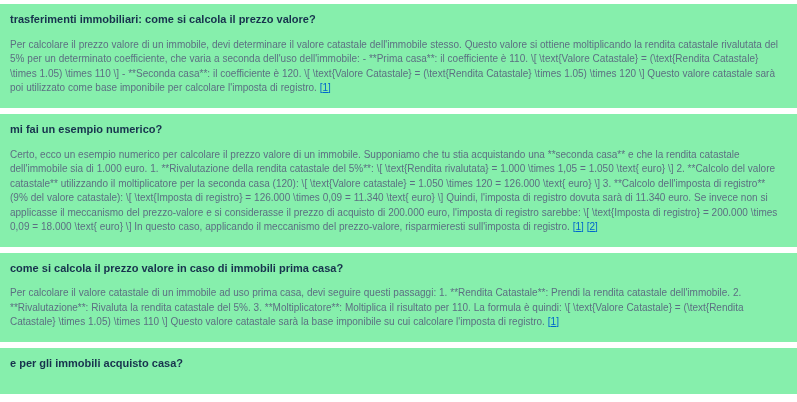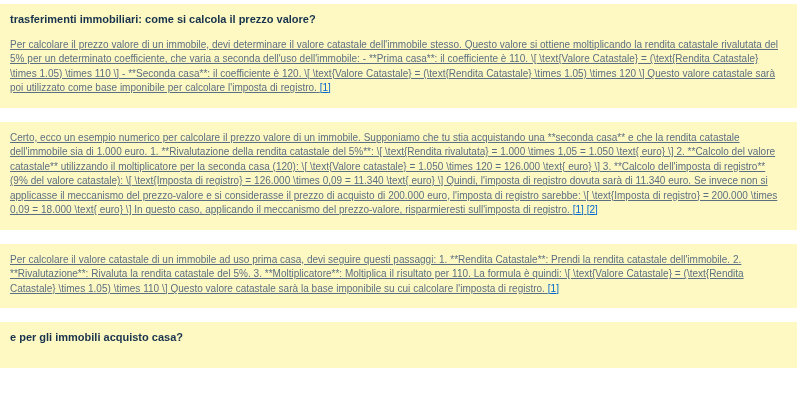--- a/index.html
+++ b/index.html
@@ -6,56 +6,57 @@
   html, body { margin: 0; padding: 0; }
   body {
     width: 797px;
     height: 402px;
     background: #ffffff;
     padding-top: 4px;
     font-family: "Liberation Sans", sans-serif;
     overflow: hidden;
   }
   .faq-card {
-    background: #fef9c3;
+    background: #86efac;
     padding: 9px 12px 12px 10px;
-    margin-bottom: 14px;
+    margin-bottom: 6px;
   }
   .faq-question {
     font-size: 11px;
     font-weight: 700;
     line-height: 1.25;
     color: #17324d;
     margin: 0 0 11px 0;
   }
   .faq-answer {
     font-size: 10px;
     line-height: 14.5px;
     color: #5c6f82;
     margin: 0;
     word-spacing: 0.1px;
-    text-decoration: underline;
   }
   .cite {
     color: #0066cc;
     text-decoration: none;
     white-space: nowrap;
   }
   .cite .u { text-decoration: underline; }
 </style>
 </head>
 <body>
 
 <main>
     <section class="faq-card">
       <h2 class="faq-question">trasferimenti immobiliari: come si calcola il prezzo valore?</h2>
       <p class="faq-answer"><span>Per calcolare il prezzo valore di un immobile, devi determinare il valore catastale dell'immobile stesso. Questo valore si ottiene moltiplicando la rendita catastale rivalutata del 5% per un determinato coefficiente, che varia a seconda dell'uso dell'immobile: - **Prima casa**: il coefficiente è 110. \[ \text{Valore Catastale} = (\text{Rendita Catastale} \times 1.05) \times 110 \] - **Seconda casa**: il coefficiente è 120. \[ \text{Valore Catastale} = (\text{Rendita Catastale} \times 1.05) \times 120 \] Questo valore catastale sarà poi utilizzato come base imponibile per calcolare l'imposta di registro.</span> <a class="cite" href="#">[<span class="u">1</span>]</a></p>
     </section>
     <section class="faq-card">
+      <h2 class="faq-question">mi fai un esempio numerico?</h2>
       <p class="faq-answer"><span>Certo, ecco un esempio numerico per calcolare il prezzo valore di un immobile. Supponiamo che tu stia acquistando una **seconda casa** e che la rendita catastale dell'immobile sia di 1.000 euro. 1. **Rivalutazione della rendita catastale del 5%**: \[ \text{Rendita rivalutata} = 1.000 \times 1,05 = 1.050 \text{ euro} \] 2. **Calcolo del valore catastale** utilizzando il moltiplicatore per la seconda casa (120): \[ \text{Valore catastale} = 1.050 \times 120 = 126.000 \text{ euro} \] 3. **Calcolo dell'imposta di registro** (9% del valore catastale): \[ \text{Imposta di registro} = 126.000 \times 0,09 = 11.340 \text{ euro} \] Quindi, l'imposta di registro dovuta sarà di 11.340 euro. Se invece non si applicasse il meccanismo del prezzo-valore e si considerasse il prezzo di acquisto di 200.000 euro, l'imposta di registro sarebbe: \[ \text{Imposta di registro} = 200.000 \times 0,09 = 18.000 \text{ euro} \] In questo caso, applicando il meccanismo del prezzo-valore, risparmieresti sull'imposta di registro.</span> <a class="cite" href="#">[<span class="u">1</span>]</a> <a class="cite" href="#">[<span class="u">2</span>]</a></p>
     </section>
     <section class="faq-card">
+      <h2 class="faq-question">come si calcola il prezzo valore in caso di immobili prima casa?</h2>
       <p class="faq-answer"><span>Per calcolare il valore catastale di un immobile ad uso prima casa, devi seguire questi passaggi: 1. **Rendita Catastale**: Prendi la rendita catastale dell'immobile. 2. **Rivalutazione**: Rivaluta la rendita catastale del 5%. 3. **Moltiplicatore**: Moltiplica il risultato per 110. La formula è quindi: \[ \text{Valore Catastale} = (\text{Rendita Catastale} \times 1.05) \times 110 \] Questo valore catastale sarà la base imponibile su cui calcolare l'imposta di registro.</span> <a class="cite" href="#">[<span class="u">1</span>]</a></p>
     </section>
     <section class="faq-card">
       <h2 class="faq-question">e per gli immobili acquisto casa?</h2>
     </section>
   </main>
 
 </body></html>

